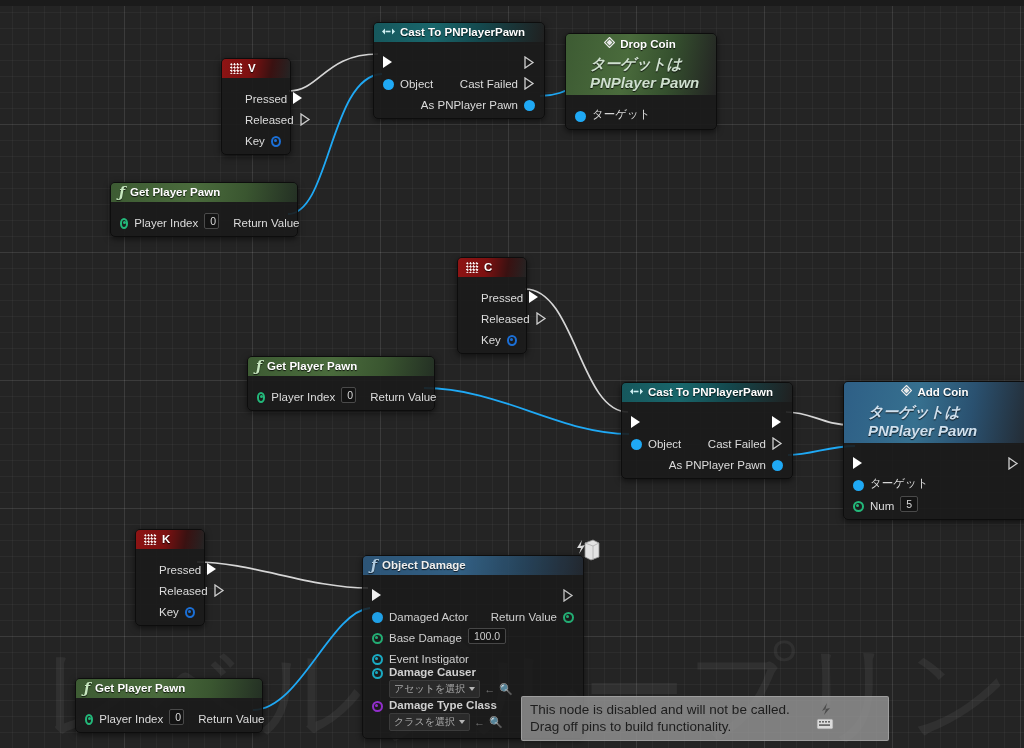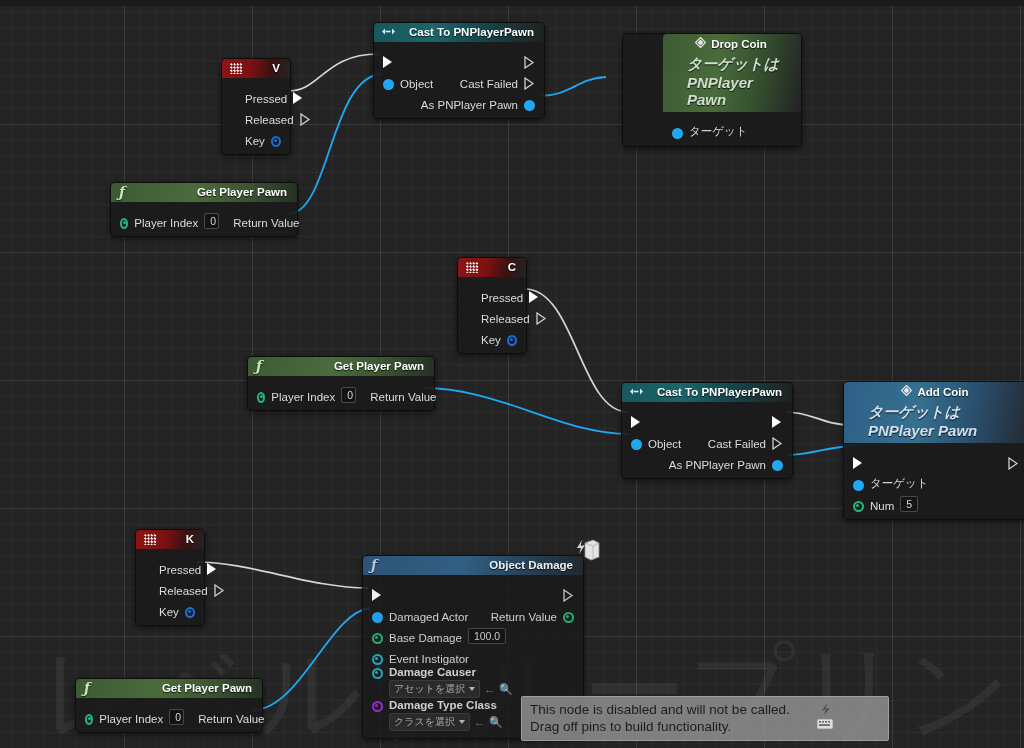--- a/index.html
+++ b/index.html
@@ -63,21 +63,20 @@
   .node .hdr {
     position: relative;
     border-radius: 4px 4px 0 0;
     padding: 3px 10px 4px 8px;
     font-weight: bold;
     font-size: 11.5px;
     color: #fff;
     text-shadow: 0 1px 1px rgba(0,0,0,0.8);
     display: flex; align-items: center; gap: 5px;
     overflow: hidden;
-    justify-content: space-between;
   }
   .node .hdr .sub {
     font-style: italic;
     font-weight: bold;
     font-size: 15px;
     color: #cfe0cf;
   }
   .hdr-2line { flex-direction: column; align-items: flex-start; gap: 0; padding-bottom: 4px; }
   .hdr-2line .titlerow { display: flex; align-items: center; gap: 5px; }
 
@@ -325,21 +324,21 @@
       </div>
       <div class="row">
         <span class="spacer"></span>
         <span class="rlbl">As PNPlayer Pawn</span>
         <span class="gap6"></span>
         <span class="pin-dot filled"></span>
       </div>
     </div>
   </div>
 
-  <div class="node" style="left:622px; top:33px; width:180px;padding-left:40px;">
+  <div class="node" style="left:565px; top:33px; width:152px;">
     <div class="hdr hdr-func hdr-2line">
       <span class="titlerow">
         <span class="diamond-icon">
           <svg width="11" height="11" viewBox="0 0 11 11">
               <path d="M5.5 0.5 L10.5 5.5 L5.5 10.5 L0.5 5.5 Z" fill="none" stroke="#eaeaea" stroke-width="1.2"></path>
               <path d="M5.5 2.6 L8.4 5.5 L5.5 8.4 L2.6 5.5 Z" fill="#eaeaea"></path>
             </svg>
         </span>
         <span>Drop Coin</span>
       </span>

